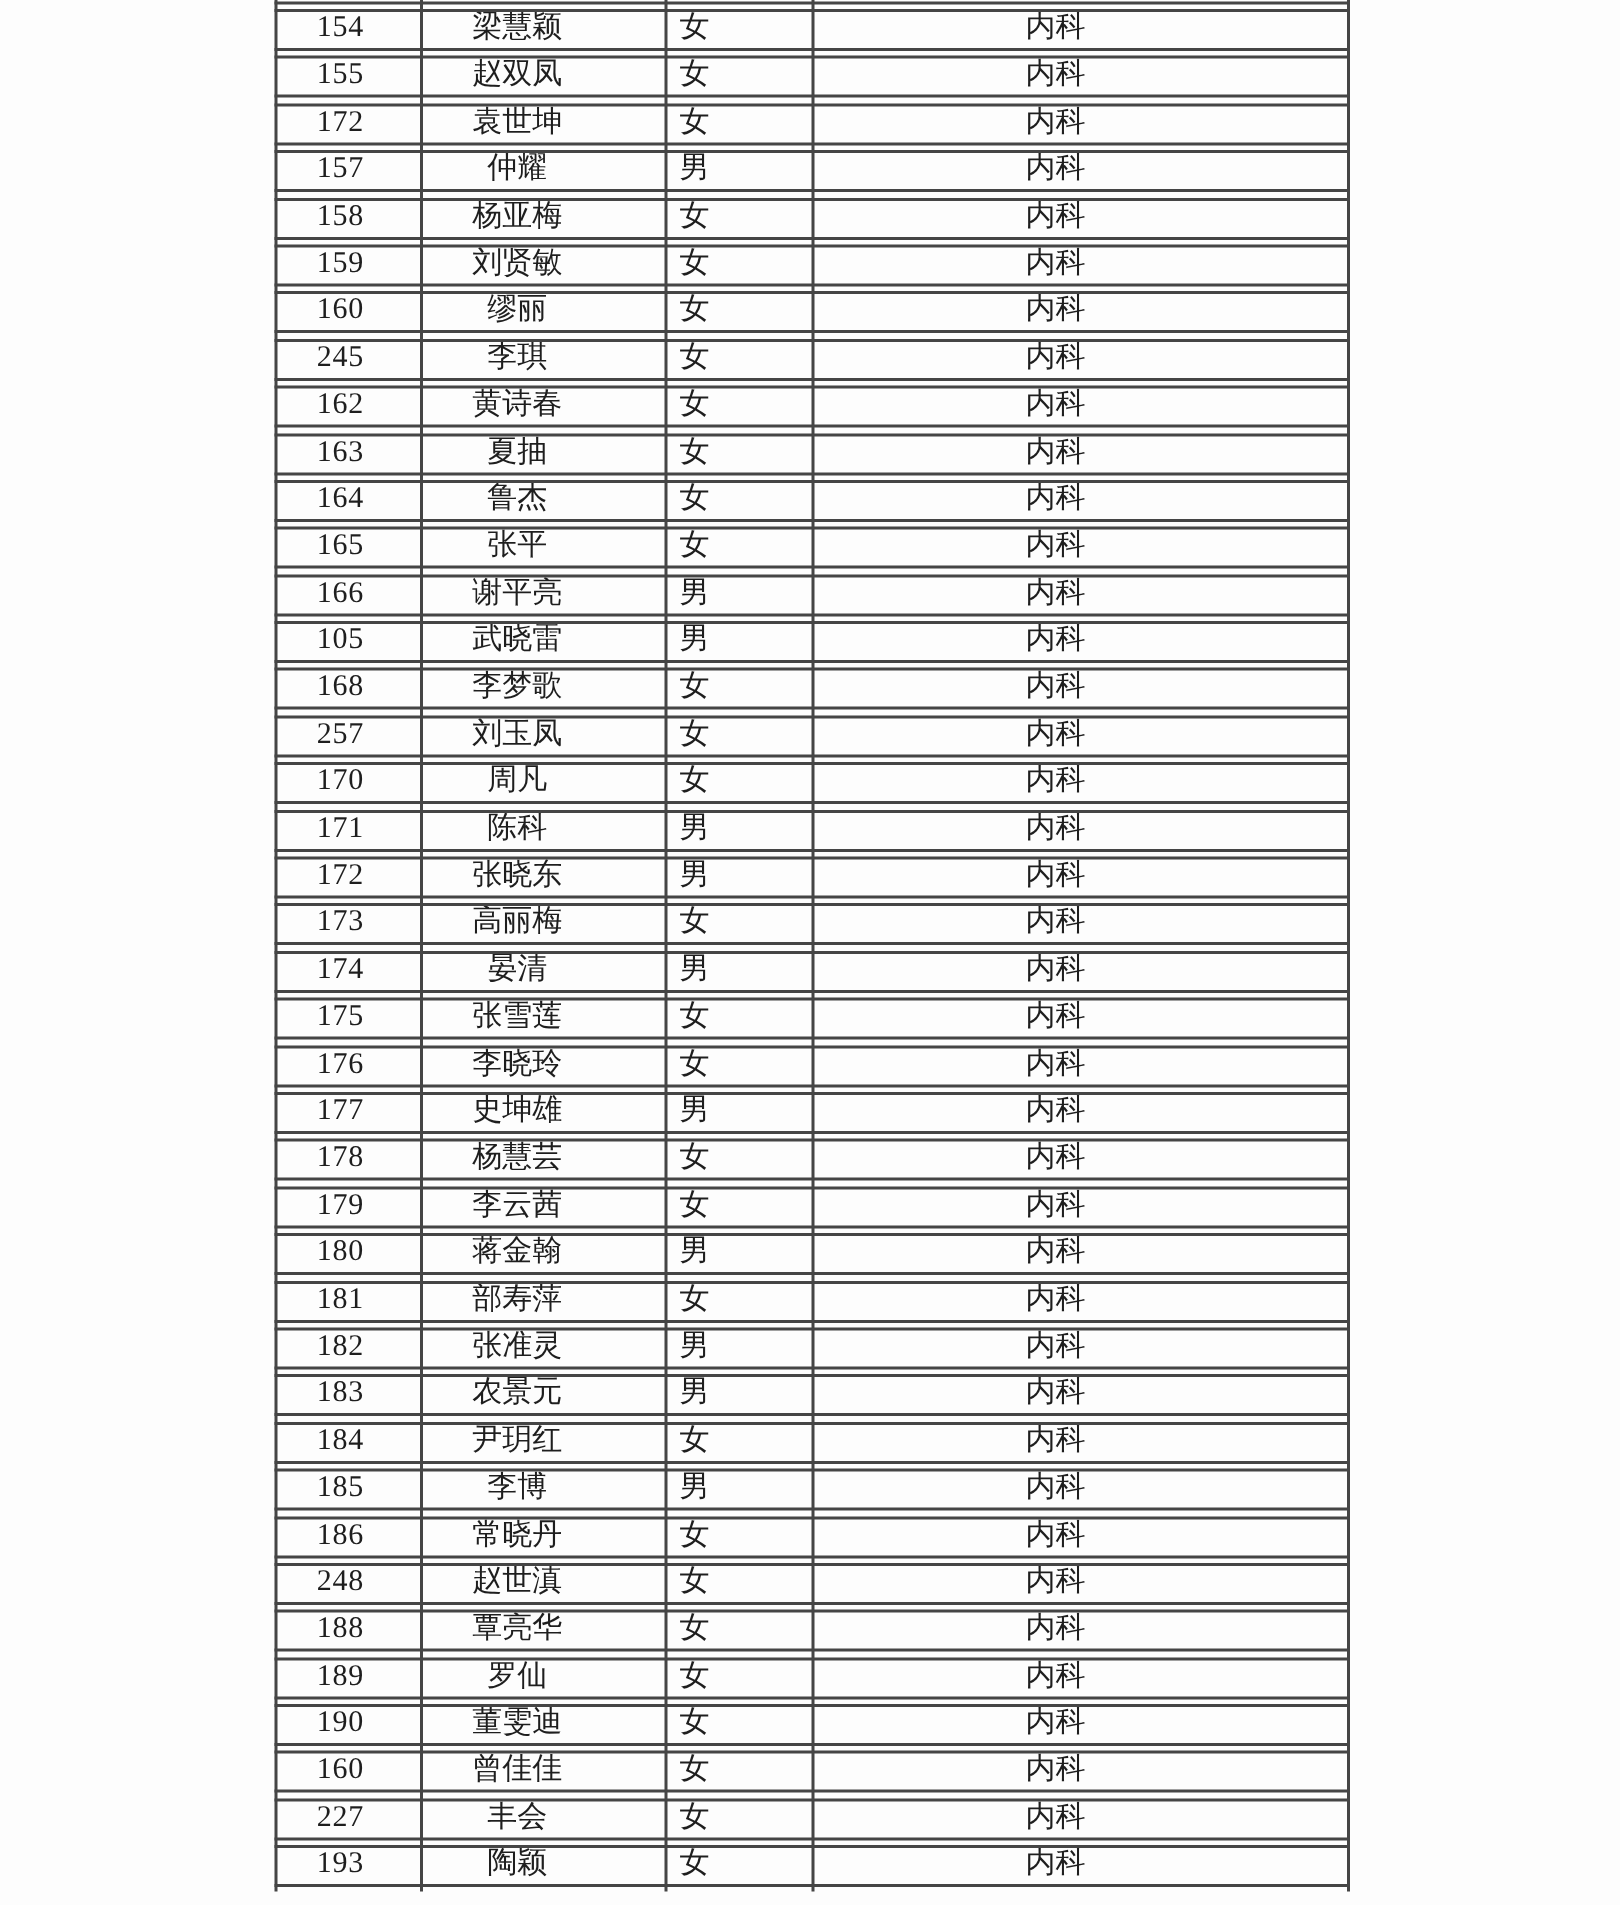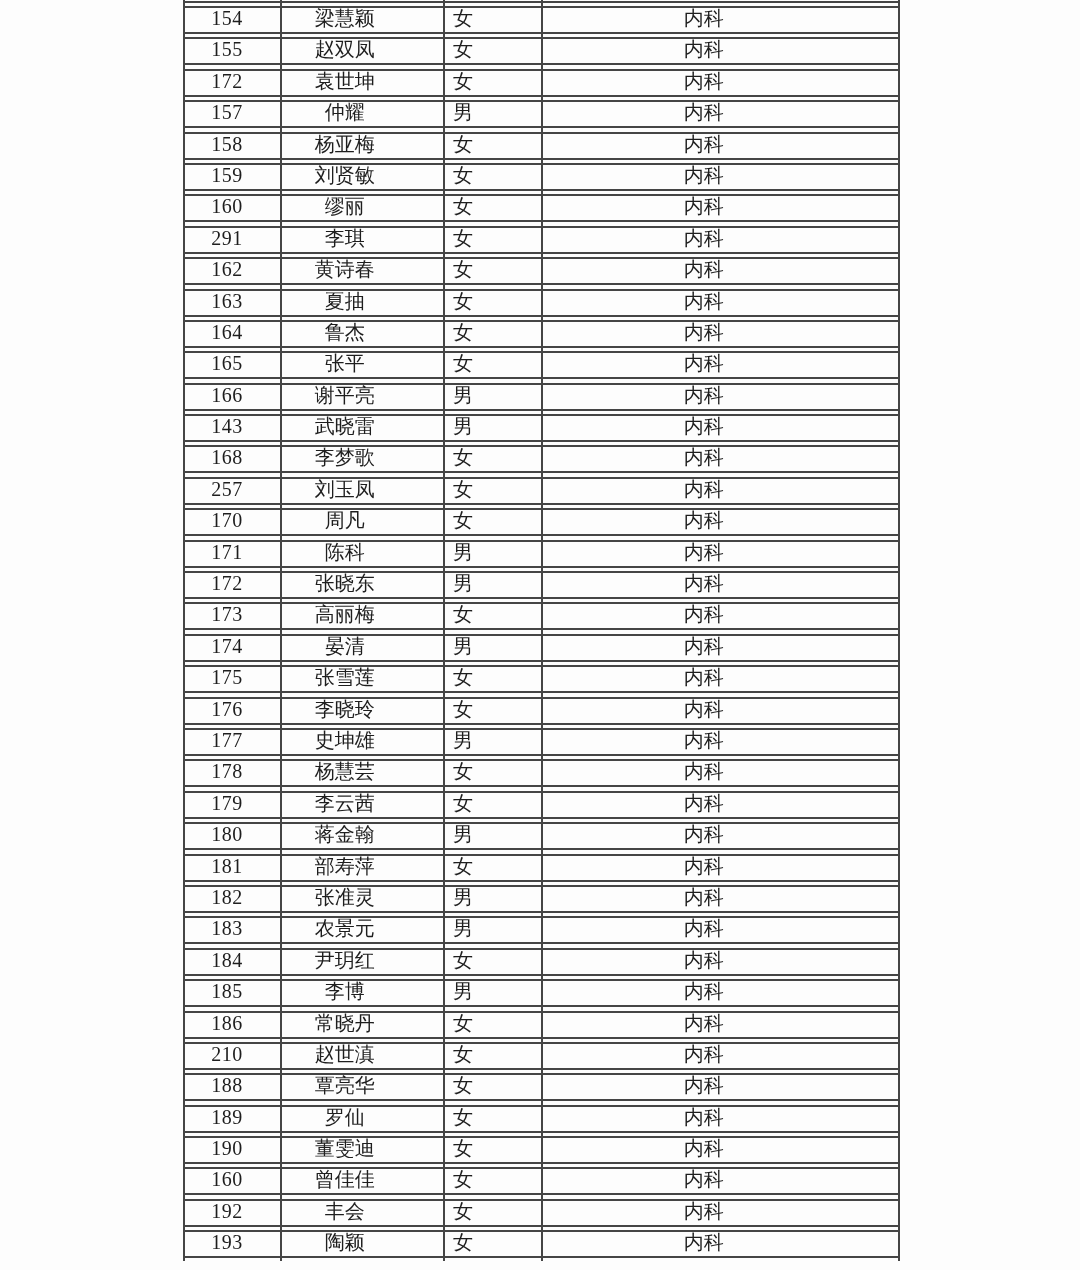--- a/index.html
+++ b/index.html
@@ -114,21 +114,21 @@
     <div class="cell c-gender">女</div>
     <div class="cell c-dept">内科</div>
   </div>
         <div class="row">
     <div class="cell c-num">160</div>
     <div class="cell c-name">缪丽</div>
     <div class="cell c-gender">女</div>
     <div class="cell c-dept">内科</div>
   </div>
         <div class="row">
-    <div class="cell c-num">291</div>
+    <div class="cell c-num">245</div>
     <div class="cell c-name">李琪</div>
     <div class="cell c-gender">女</div>
     <div class="cell c-dept">内科</div>
   </div>
         <div class="row">
     <div class="cell c-num">162</div>
     <div class="cell c-name">黄诗春</div>
     <div class="cell c-gender">女</div>
     <div class="cell c-dept">内科</div>
   </div>
@@ -150,21 +150,21 @@
     <div class="cell c-gender">女</div>
     <div class="cell c-dept">内科</div>
   </div>
         <div class="row">
     <div class="cell c-num">166</div>
     <div class="cell c-name">谢平亮</div>
     <div class="cell c-gender">男</div>
     <div class="cell c-dept">内科</div>
   </div>
         <div class="row">
-    <div class="cell c-num">143</div>
+    <div class="cell c-num">105</div>
     <div class="cell c-name">武晓雷</div>
     <div class="cell c-gender">男</div>
     <div class="cell c-dept">内科</div>
   </div>
         <div class="row">
     <div class="cell c-num">168</div>
     <div class="cell c-name">李梦歌</div>
     <div class="cell c-gender">女</div>
     <div class="cell c-dept">内科</div>
   </div>
@@ -270,21 +270,21 @@
     <div class="cell c-gender">男</div>
     <div class="cell c-dept">内科</div>
   </div>
         <div class="row">
     <div class="cell c-num">186</div>
     <div class="cell c-name">常晓丹</div>
     <div class="cell c-gender">女</div>
     <div class="cell c-dept">内科</div>
   </div>
         <div class="row">
-    <div class="cell c-num">210</div>
+    <div class="cell c-num">248</div>
     <div class="cell c-name">赵世滇</div>
     <div class="cell c-gender">女</div>
     <div class="cell c-dept">内科</div>
   </div>
         <div class="row">
     <div class="cell c-num">188</div>
     <div class="cell c-name">覃亮华</div>
     <div class="cell c-gender">女</div>
     <div class="cell c-dept">内科</div>
   </div>
@@ -300,21 +300,21 @@
     <div class="cell c-gender">女</div>
     <div class="cell c-dept">内科</div>
   </div>
         <div class="row">
     <div class="cell c-num">160</div>
     <div class="cell c-name">曾佳佳</div>
     <div class="cell c-gender">女</div>
     <div class="cell c-dept">内科</div>
   </div>
         <div class="row">
-    <div class="cell c-num">192</div>
+    <div class="cell c-num">227</div>
     <div class="cell c-name">丰会</div>
     <div class="cell c-gender">女</div>
     <div class="cell c-dept">内科</div>
   </div>
         <div class="row">
     <div class="cell c-num">193</div>
     <div class="cell c-name">陶颖</div>
     <div class="cell c-gender">女</div>
     <div class="cell c-dept">内科</div>
   </div>

